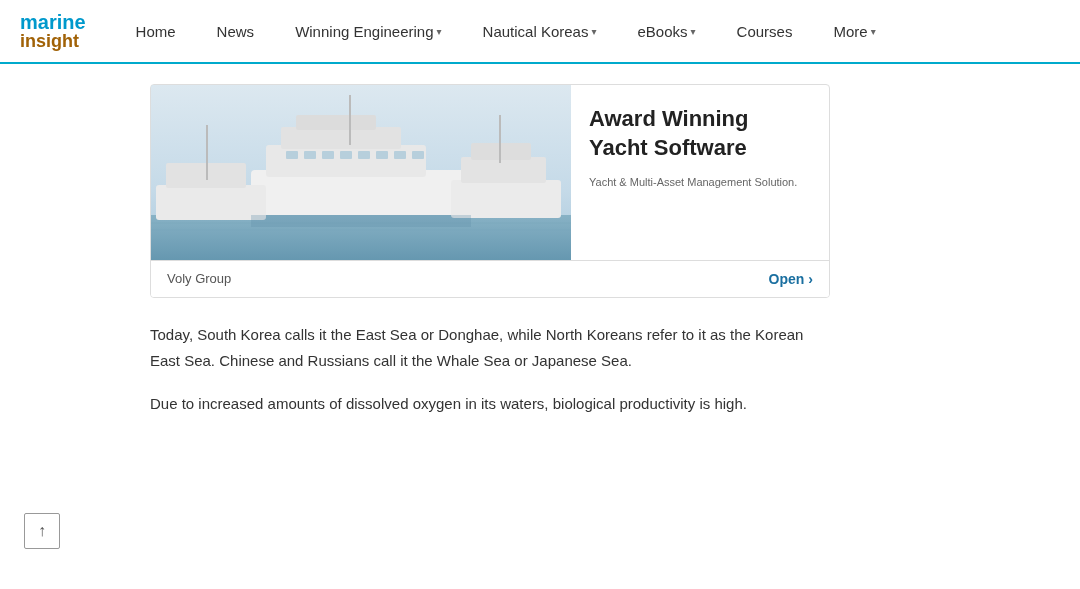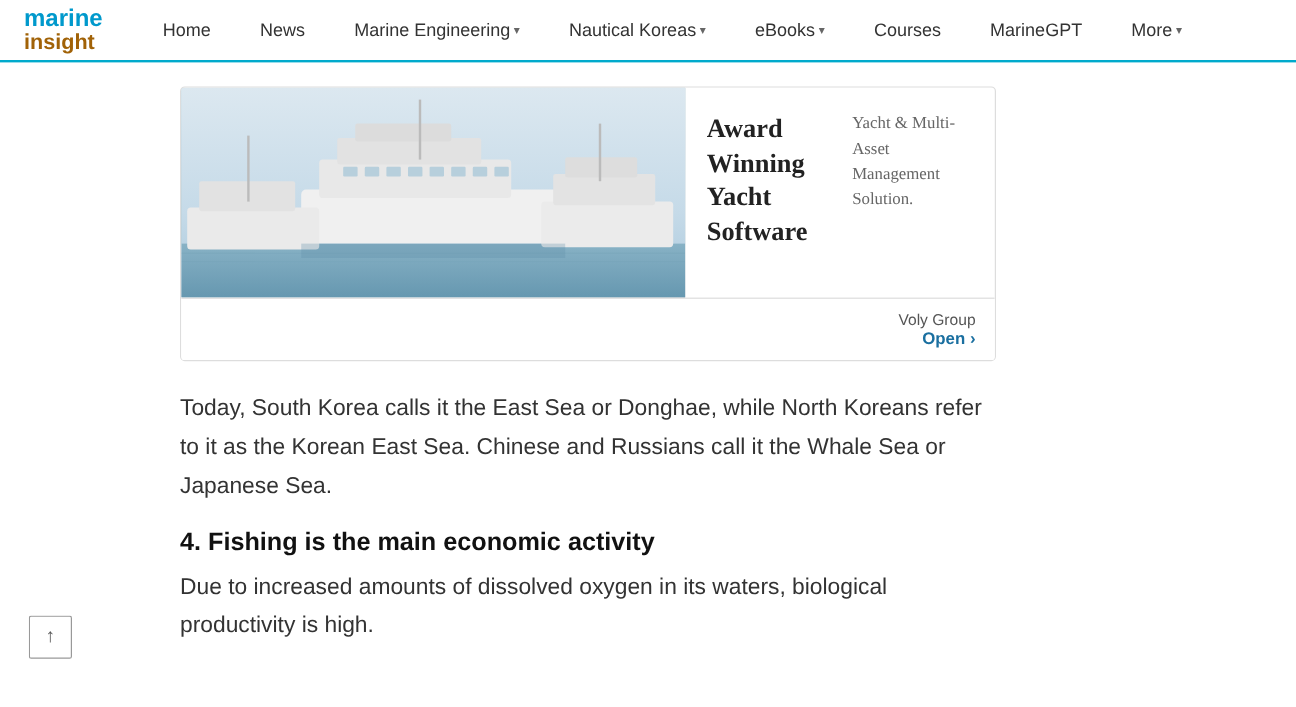--- a/index.html
+++ b/index.html
@@ -9,21 +9,21 @@
       width: 1080px;
       min-height: 589px;
       overflow-x: hidden;
     }
 
     
     .header {
       display: flex;
       align-items: center;
       padding: 0 20px;
-      height: 52px;
+      height: 64px;
       border-bottom: 2px solid #00aacc;
       background: #fff;
     }
     .logo-wrap {
       display: flex;
       align-items: center;
       margin-right: 40px;
       text-decoration: none;
     }
     .logo-marine {
@@ -94,54 +94,53 @@
     .sky-overlay {
       position: absolute;
       top: 0; left: 0; right: 0;
       height: 80px;
       background: linear-gradient(180deg, #d4e8f0 0%, #c0daea 60%, transparent 100%);
     }
 
     .ad-text {
       padding: 20px 18px;
       display: flex;
-      flex-direction: row;
-      justify-content: center;
+      flex-direction: column;
+      justify-content: flex-start;
       flex: 1;
-      font-family: Liberation Serif, serif;
     }
     .ad-title {
       font-size: 22px;
       font-weight: 700;
       color: #222;
       line-height: 1.3;
       margin-bottom: 12px;
     }
     .ad-subtitle {
-      font-size: 14px;
+      font-size: 11px;
       color: #666;
       line-height: 1.5;
     }
     .ad-brand {
       font-size: 13px;
       color: #555;
     }
     .ad-open {
       font-size: 14px;
       color: #1a6fa0;
       font-weight: 700;
       display: flex;
       align-items: center;
       gap: 4px;
       cursor: pointer;
     }
 
     
     .article-para {
-      font-size: 19px;
+      font-size: 15px;
       color: #333;
       line-height: 1.7;
       margin-bottom: 18px;
       max-width: 680px;
     }
     .highlight-yellow {
       background-color: #ffff88;
       padding: 2px 0;
     }
 
@@ -179,26 +178,25 @@
       margin-bottom: 24px;
       overflow: hidden;
     }
     .ad-wrapper .ad-card {
       border: none;
       border-radius: 0;
       margin-bottom: 0;
     }
     .ad-wrapper .ad-footer-row {
       display: flex;
-      align-items: flex-end;
+      align-items: flex-start;
       justify-content: space-between;
       padding: 10px 16px;
       border-top: 1px solid #ddd;
       background: #fff;
-      flex-direction: column;
     }
   </style>
 </head>
 <body>
 
 <header class="header">
   <a class="logo-wrap" href="#">
     <div class="logo-block">
       <div class="logo-marine">
         <span class="blue">marine</span>
@@ -207,36 +205,33 @@
     </div>
   </a>
   <nav>
     <a href="#">
       <span>Home</span>
     </a>
     <a href="#">
       <span>News</span>
     </a>
     <a href="#">
-      <span>Marine Engineering</span>
+      <span>Winning Engineering</span>
       <span class="nav-chevron">▾</span>
     </a>
     <a href="#">
       <span>Nautical Koreas</span>
       <span class="nav-chevron">▾</span>
     </a>
     <a href="#">
       <span>eBooks</span>
       <span class="nav-chevron">▾</span>
     </a>
     <a href="#">
       <span>Courses</span>
-    </a>
-    <a href="#">
-      <span>MarineGPT</span>
     </a>
     <a href="#">
       <span>More</span>
       <span class="nav-chevron">▾</span>
     </a>
   </nav>
 </header>
 
 <main class="main-content">
 
@@ -307,21 +302,20 @@
       <span class="ad-open">
         <span>Open</span>
         <span>›</span>
       </span>
     </div>
   </div>
 
   <p class="article-para">Today, South Korea calls it the East Sea or Donghae, while North Koreans refer to it as the Korean East Sea. Chinese and Russians call it the Whale Sea or Japanese Sea.</p>
 
 
-  <h2 class="section-heading">4. Fishing is the main economic activity</h2>
 
   <p class="article-para">Due to increased amounts of dissolved oxygen in its waters, biological productivity is high.</p>
 
 </main>
 
 <div class="scroll-top-btn">
   <span>↑</span>
 </div>
 
 </body></html>

